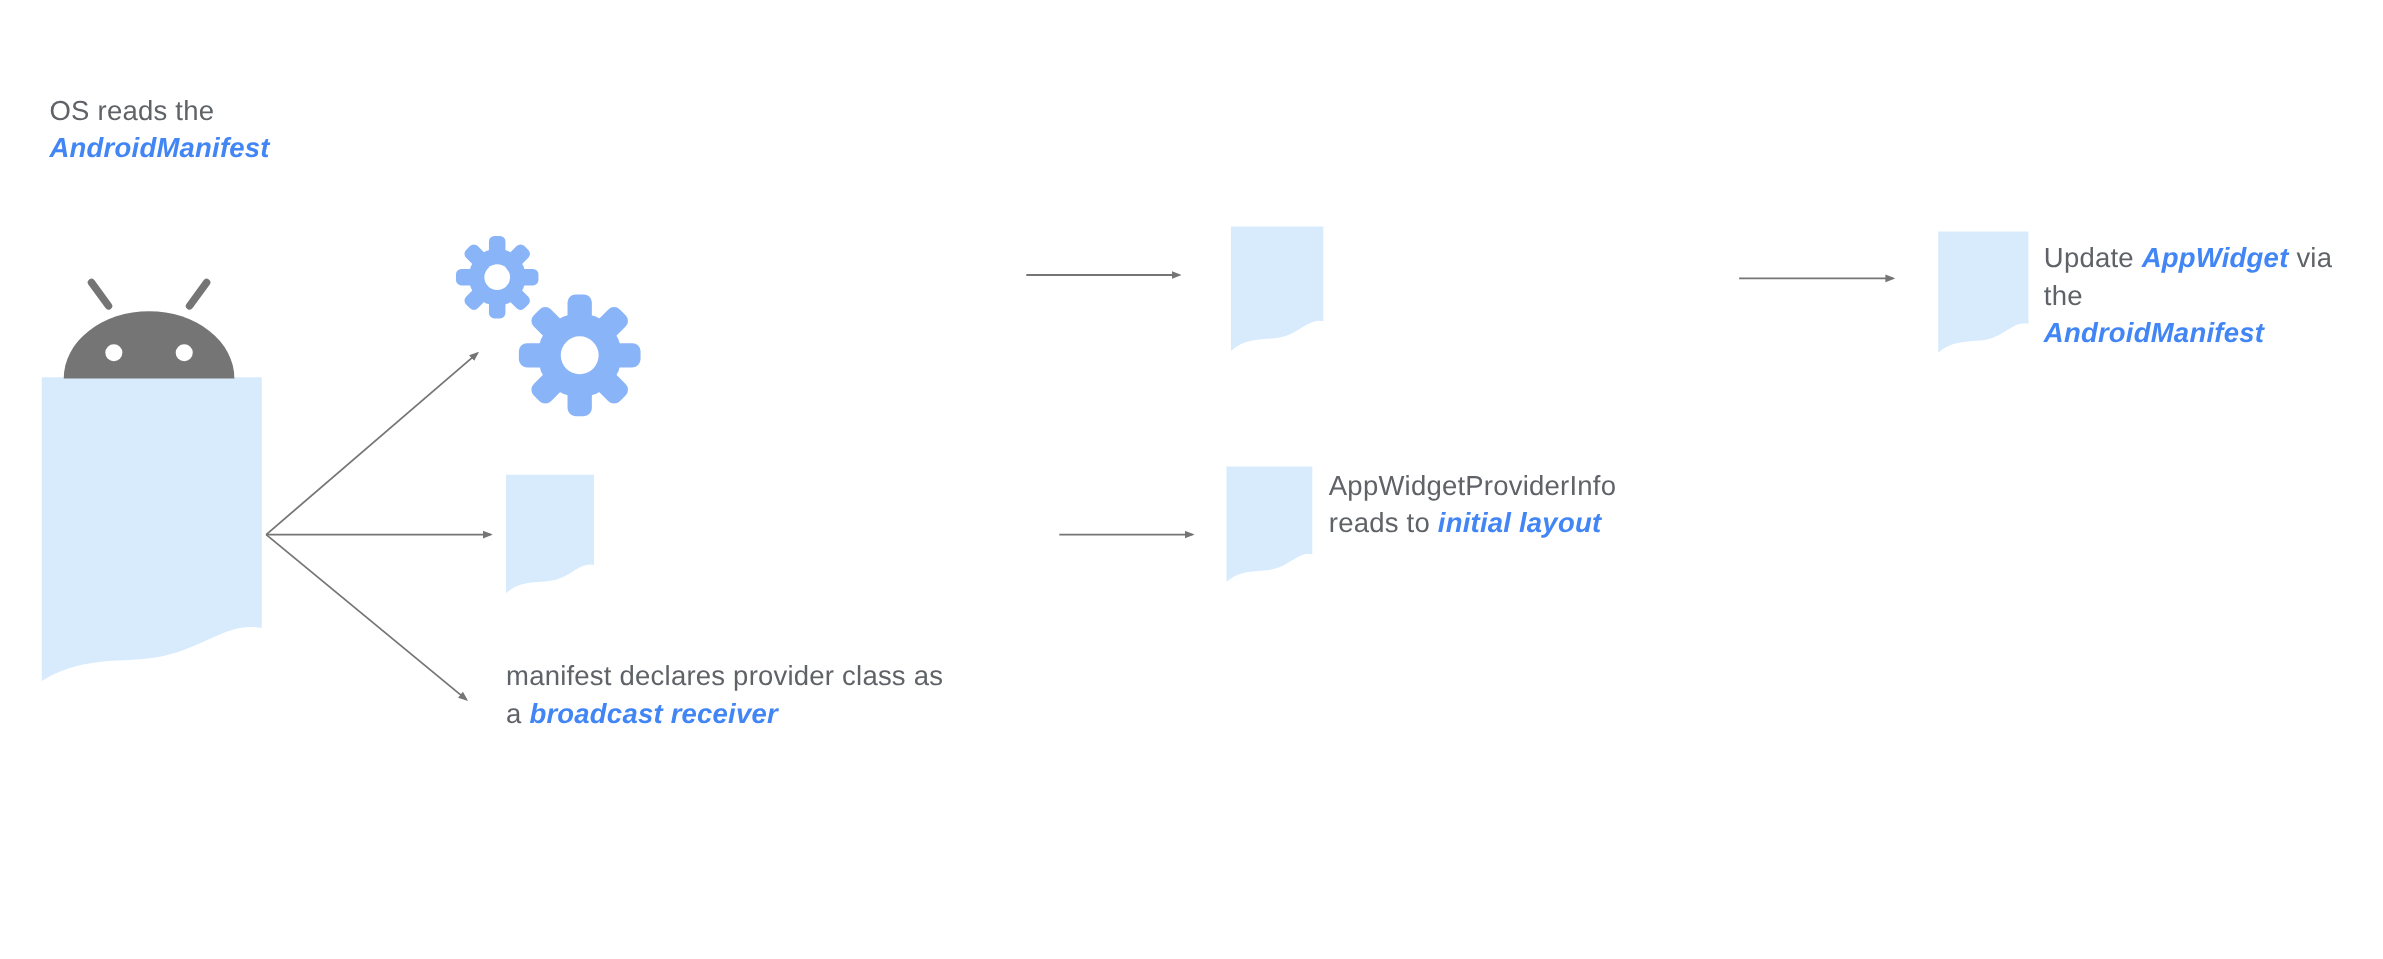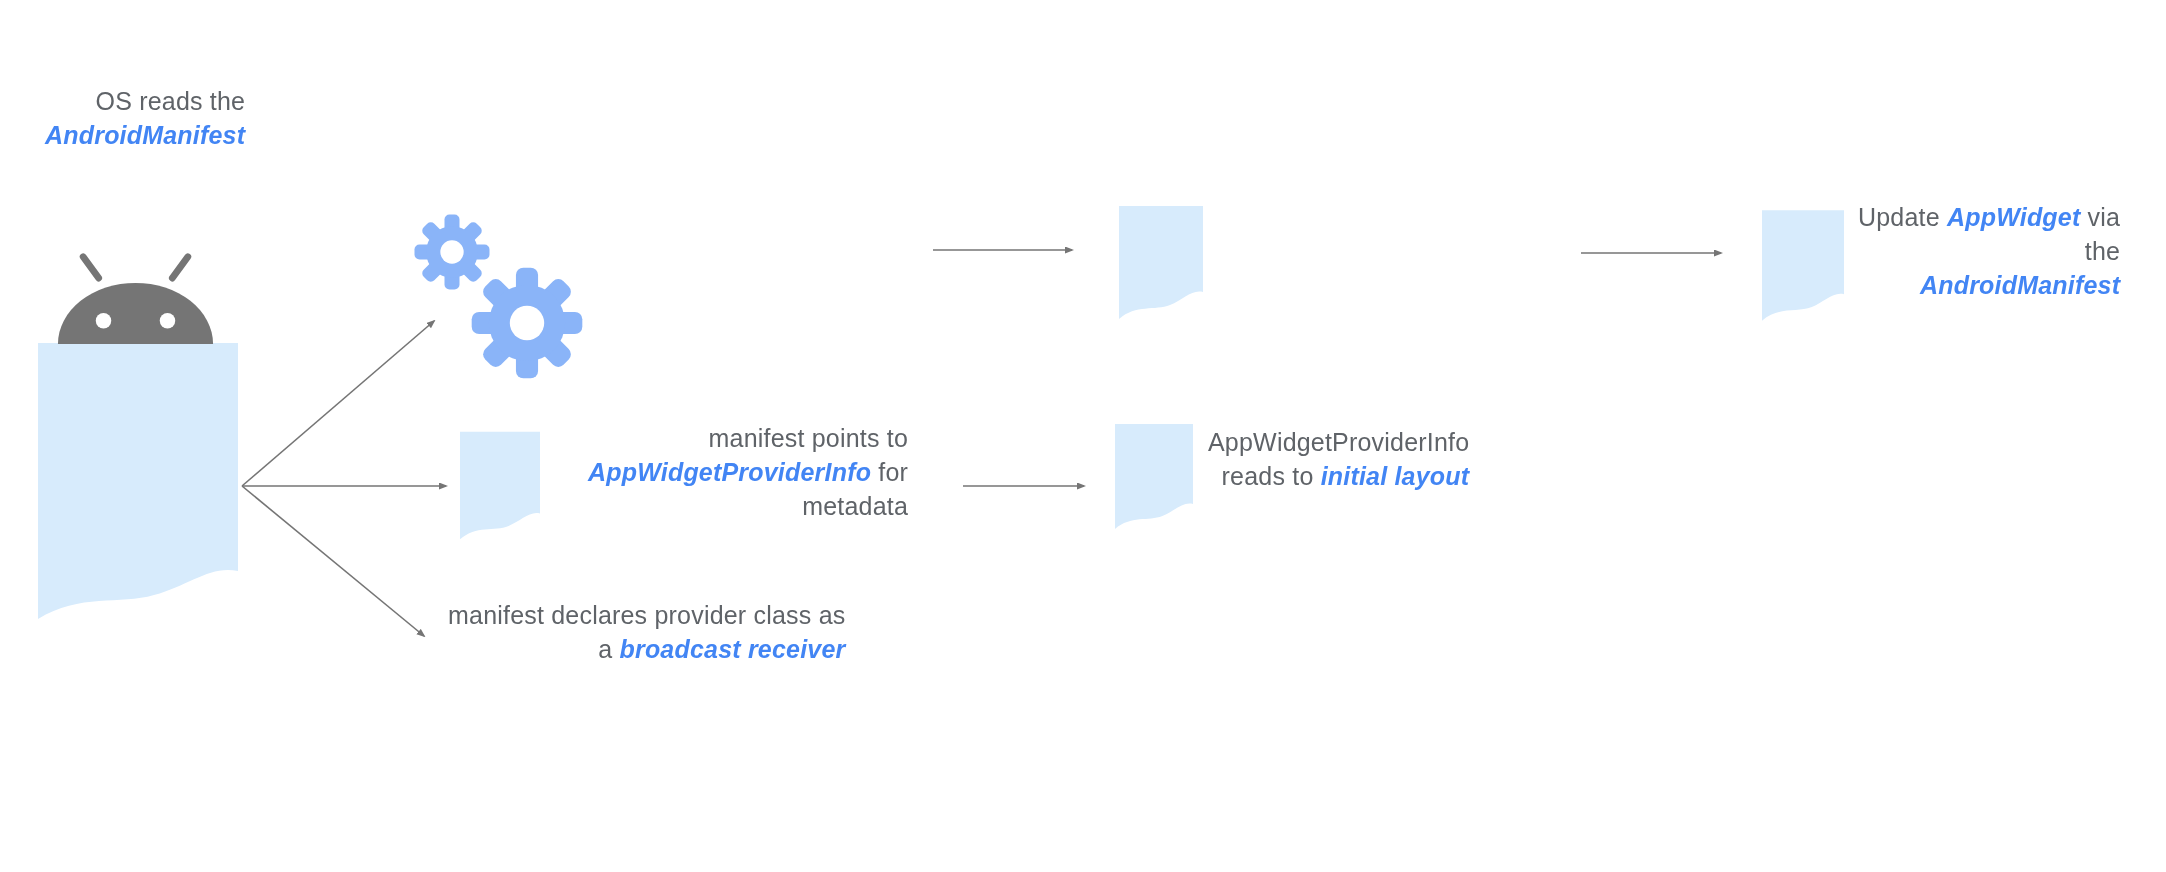--- a/index.html
+++ b/index.html
@@ -12,21 +12,20 @@
     --arrow:#757575;
   }
   *{margin:0;padding:0;box-sizing:border-box;}
   html,body{background:#fff;}
   .canvas{
     position:relative;
     width:2166px;height:872px;
     background:var(--background);
     font-family:"Liberation Sans","DejaVu Sans",sans-serif;
     overflow:hidden;
-    text-align:right;
   }
   .txt{
     position:absolute;
     font-size:25px;
     line-height:34px;
     color:var(--text-gray);
     letter-spacing:.2px;
     white-space:nowrap;
   }
   .txt .hl{
@@ -99,27 +98,26 @@
   </svg>
 
 
   <svg class="abs" style="left:1119px;top:206px" width="84" height="113" viewBox="0 0 84 113">
     <path class="doc-shape" d="M0 0 H84 V86 C73 83 64 94 51 99 C36 105 17 98 0 113 Z"></path>
   </svg>
 
   <svg class="abs" style="left:1762px;top:209px" width="82" height="113" viewBox="0 0 84 113">
     <path class="doc-shape" d="M0 0 H84 V86 C73 83 64 94 51 99 C36 105 17 98 0 113 Z"></path>
   </svg>
-  <div class="txt" style="left:1858px;top:200px"><span>Update </span><span class="hl">AppWidget</span><span> via</span><br><span>the</span><br><span class="hl">AndroidManifest</span></div>
+  <div class="txt" style="left:1858px;top:218px"><span>Update </span><span class="hl">AppWidget</span><span> via</span><br><span>the</span><br><span class="hl">AndroidManifest</span></div>
 
   <svg class="abs" style="left:460px;top:428px" width="80" height="115" viewBox="0 0 84 113">
     <path class="doc-shape" d="M0 0 H84 V86 C73 83 64 94 51 99 C36 105 17 98 0 113 Z"></path>
   </svg>
-  <div class="txt" style="left:588px;top:421px"><span>manifest points to</span><br><span class="hl">AppWidgetProviderInfo</span><span> for</span><br><span>metadata</span></div>
 
   <svg class="abs" style="left:1115px;top:420px" width="78" height="113" viewBox="0 0 84 113">
     <path class="doc-shape" d="M0 0 H84 V86 C73 83 64 94 51 99 C36 105 17 98 0 113 Z"></path>
   </svg>
   <div class="txt" style="left:1208px;top:425px"><span>AppWidgetProviderInfo</span><br><span>reads to </span><span class="hl">initial layout</span></div>
 
-  <div class="txt" style="left:448px;top:598px"><span>manifest declares provider class as</span><br><span>a </span><span class="hl">broadcast receiver</span></div>
+  <div class="txt" style="left:460px;top:598px"><span>manifest declares provider class as</span><br><span>a </span><span class="hl">broadcast receiver</span></div>
 
 </div>
 
 </body></html>

